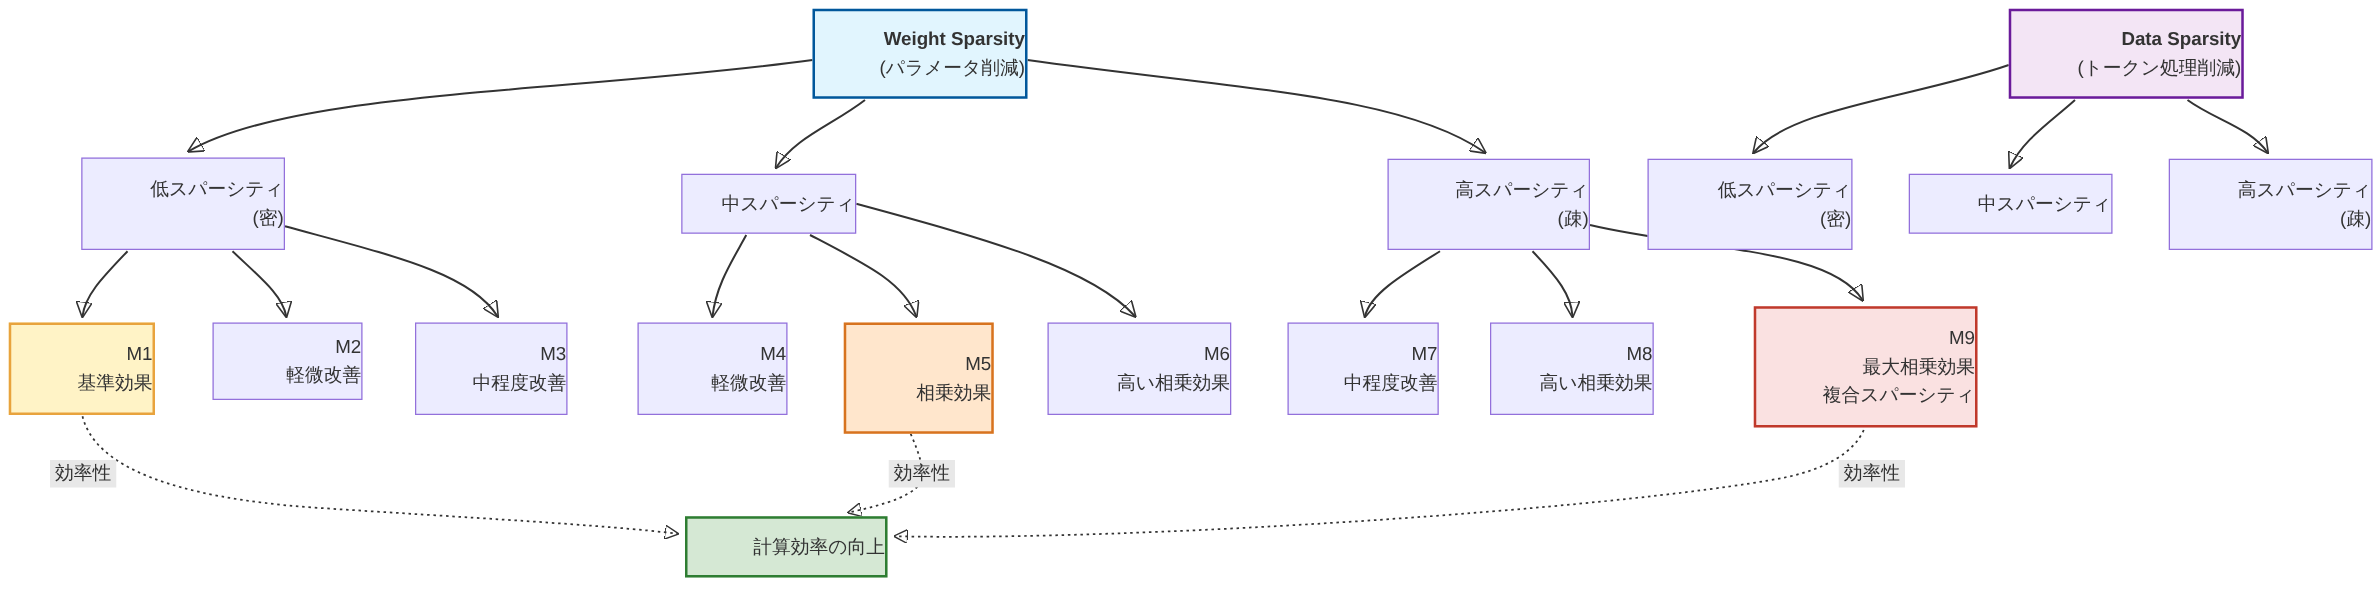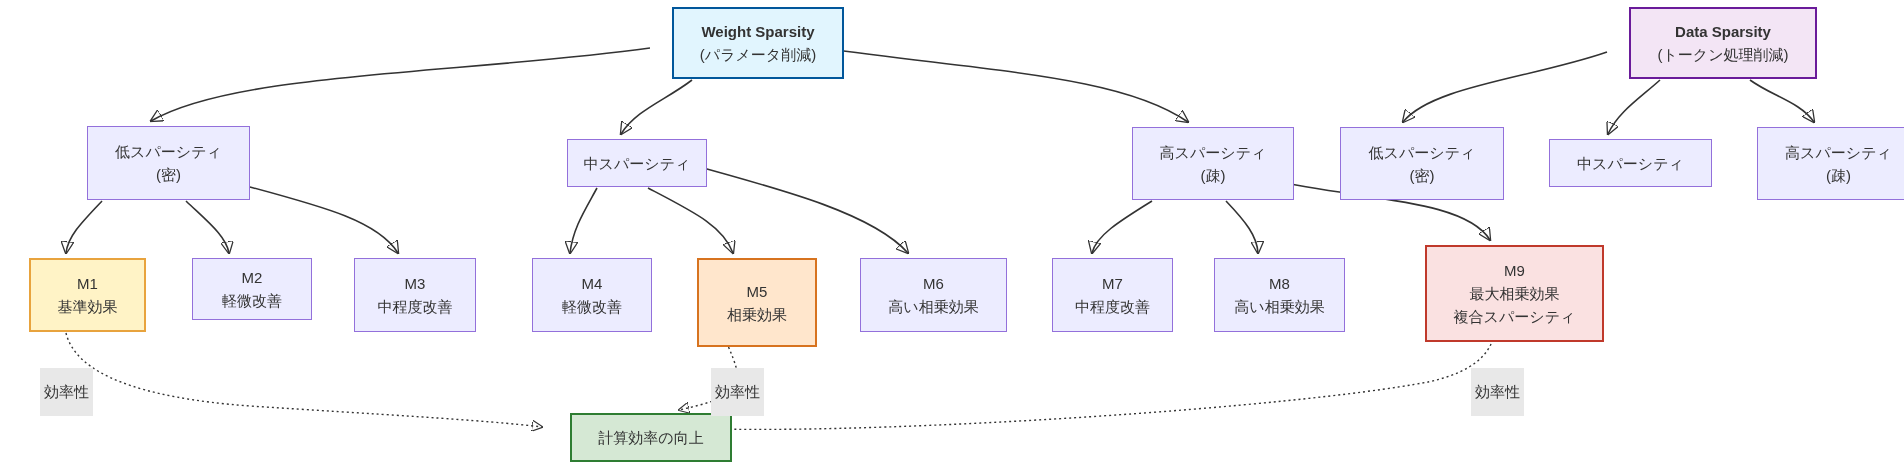--- a/index.html
+++ b/index.html
@@ -3,32 +3,32 @@
 <meta charset="utf-8">
 <style>
   html,body{margin:0;padding:0;background:#ffffff;}
   .canvas{position:relative;width:1904px;height:471px;background:#ffffff;overflow:hidden;
           font-family:"Liberation Sans","DejaVu Sans",sans-serif;}
   svg.edges{position:absolute;left:0;top:0;width:1904px;height:471px;}
   svg.edges path{fill:none;stroke:#333333;}
   svg.edges path.solid{stroke-width:1.6;}
   svg.edges path.dotted{stroke-width:1.4;stroke-dasharray:2 3;}
   .node{position:absolute;box-sizing:border-box;display:flex;flex-direction:column;
-        align-items:center;justify-content:center;text-align:center;color:#333333;
-        font-size:15px;line-height:23px;margin-left:22px;}
+        align-items:flex-end;justify-content:center;text-align:center;color:#333333;
+        font-size:15px;line-height:23px;}
   .nd-lavender{background:#ECECFF;border:1px solid #9370DB;}
   .nd-blue{background:#e1f5fe;border:2px solid #01579b;}
   .nd-purple{background:#f3e5f5;border:2px solid #6a1b9a;}
   .nd-yellow{background:#fff3c6;border:2px solid #e8a33d;}
   .nd-orange{background:#ffe6cc;border:2px solid #d7731f;}
   .nd-red{background:#fae1e1;border:2px solid #c0392b;}
   .nd-green{background:#d5e8d4;border:2px solid #2e7d32;}
   .bold{font-weight:bold;}
   .elabel{position:absolute;background:#e8e8e8;color:#333333;font-size:15px;
-          line-height:20px;padding:14px 4px;white-space:nowrap;}
+          line-height:20px;padding:1px 4px;white-space:nowrap;}
 </style>
 </head>
 <body>
 
 <div class="canvas">
 
   <svg class="edges">
     <defs>
       <marker id="arrow" viewBox="0 0 10 10" refX="9" refY="5" markerWidth="8" markerHeight="8" orient="auto-start-reverse">
         <path d="M0,0 L10,5 L0,10 z" fill="#333333"></path>

